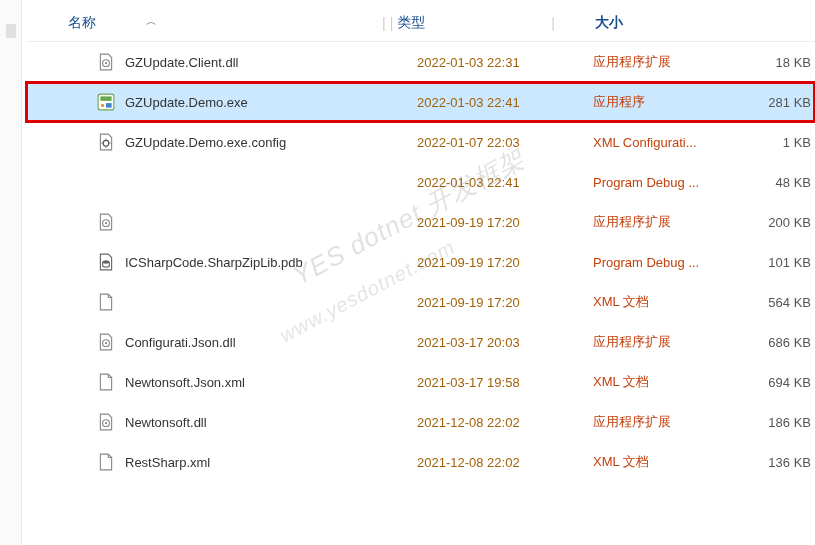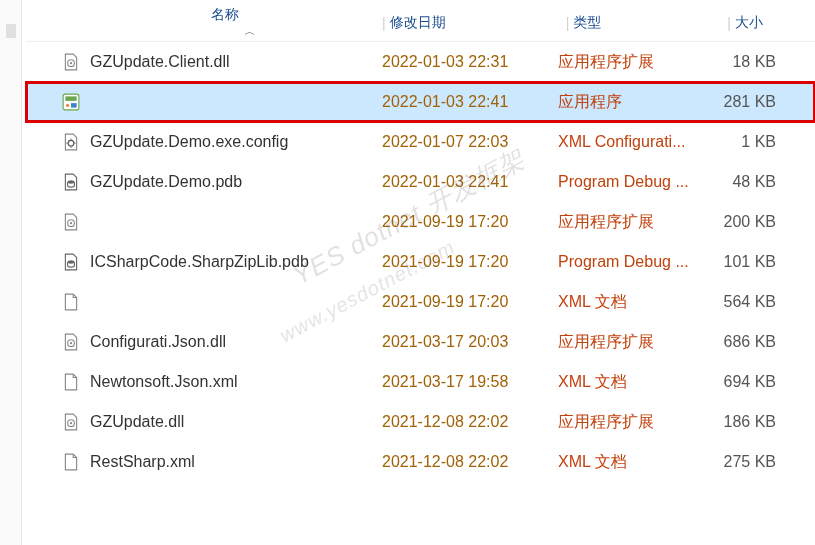--- a/index.html
+++ b/index.html
@@ -1,27 +1,27 @@
 <!DOCTYPE html>
 <html><head>
 <meta charset="utf-8">
 <style>
 * { margin: 0; padding: 0; box-sizing: border-box; font-family: "Segoe UI", "Microsoft YaHei", sans-serif; }
 body { background: #fff; width: 815px; height: 545px; overflow: hidden; position: relative; }
 .left-stub { position: absolute; left: 0; top: 0; width: 22px; height: 100%; background: #fafafa; border-right: 1px solid #e8e8e8; }
 .left-stub::before { content: ""; position: absolute; left: 6px; top: 24px; width: 10px; height: 14px; background: #e0e0e0; }
 .main { margin-left: 26px; padding-top: 4px; }
 .header-row { display: flex; align-items: center; height: 38px; font-size: 14px; color: #1a4d8f; border-bottom: 1px solid #eee; }
-.col-name { display: flex; align-items: center; padding-left: 42px; width: 356px; flex-direction: column; }
+.col-name { display: flex; align-items: flex-start; padding-left: 42px; width: 356px; }
 .col-date { width: 176px; }
 .col-type { width: 154px; }
-.col-size { width: 68px; padding-right: 4px; }
+.col-size { width: 68px; text-align: right; padding-right: 4px; font-weight: bold; }
 .sort-caret { margin-left: 50px; color: #555; font-size: 11px; }
 .sep { color: #d0d0d0; padding: 0 4px 0 0; }
-.file-row { display: flex; align-items: center; height: 40px; font-size: 16px; color: #333; cursor: pointer; }
+.file-row { display: flex; align-items: center; height: 40px; font-size: 13px; color: #333; cursor: pointer; justify-content: flex-end; }
 .file-row.selected { background: #cce8ff; }
 .file-row.highlighted { outline: 3px solid #d00; outline-offset: -2px; }
 .row-name { display: flex; align-items: center; padding-left: 36px; width: 356px; white-space: nowrap; overflow: hidden; }
 .row-date { width: 176px; color: #a16207; }
 .row-type { width: 154px; color: #c2410c; white-space: nowrap; overflow: hidden; text-overflow: ellipsis; }
 .row-size { width: 68px; text-align: right; color: #555; padding-right: 4px; }
 .icon { width: 18px; height: 18px; margin-right: 10px; display: inline-flex; flex-shrink: 0; }
 .icon svg { width: 100%; height: 100%; }
 .watermark { position: absolute; left: 280px; top: 200px; transform: rotate(-28deg); font-size: 26px; color: rgba(120,120,120,0.22); pointer-events: none; letter-spacing: 1px; font-style: italic; white-space: nowrap; }
 .watermark2 { position: absolute; left: 270px; top: 280px; transform: rotate(-28deg); font-size: 20px; color: rgba(120,120,120,0.2); pointer-events: none; letter-spacing: 1px; font-style: italic; white-space: nowrap; }
@@ -31,21 +31,20 @@
 
 <div class="left-stub"></div>
 
 <div class="main">
   <div class="header-row">
     <div class="col-name">
       <span>名称</span>
       <span class="sort-caret">︿</span>
     </div>
     <span class="sep">|</span>
-    <div class="col-date"><span>修改日期</span></div>
     <span class="sep">|</span>
     <div class="col-type"><span>类型</span></div>
     <span class="sep">|</span>
     <div class="col-size"><span>大小</span></div>
   </div>
   <div id="rows">
       <div class="file-row">
         <div class="row-name">
           <span class="icon">
             <svg viewBox="0 0 16 16">
@@ -63,20 +62,21 @@
       <div class="file-row selected highlighted">
         <div class="row-name">
           <span class="icon">
             <svg viewBox="0 0 16 16">
               <rect x="1" y="1" width="14" height="14" rx="2" fill="#fff" stroke="#6aa84f"></rect>
               <rect x="3" y="3" width="10" height="4" fill="#6aa84f"></rect>
               <circle cx="5" cy="11" r="1.5" fill="#e69138"></circle>
               <rect x="8" y="9" width="5" height="4" fill="#3d85c6"></rect>
             </svg>
           </span>
+          <span>GZUpdate.Demo.exe</span>
         </div>
         <div class="row-date">2022-01-03 22:41</div>
         <div class="row-type">应用程序</div>
         <div class="row-size">281 KB</div>
       </div>
       <div class="file-row">
         <div class="row-name">
           <span class="icon">
             <svg viewBox="0 0 16 16">
               <path d="M3 1h7l3 3v11H3z" fill="#fff" stroke="#888"></path>
@@ -84,57 +84,47 @@
               <path d="M8 5v1M8 12v1M5 9H4M12 9h-1" stroke="#555"></path>
             </svg>
           </span>
           <span>GZUpdate.Demo.exe.config</span>
         </div>
         <div class="row-date">2022-01-07 22:03</div>
         <div class="row-type">XML Configurati...</div>
         <div class="row-size">1 KB</div>
       </div>
       <div class="file-row">
+        <div class="row-date">2022-01-03 22:41</div>
+        <div class="row-type">Program Debug ...</div>
+        <div class="row-size">48 KB</div>
+      </div>
+      <div class="file-row">
+        <div class="row-name">
+          <span class="icon">
+            <svg viewBox="0 0 16 16">
+              <path d="M3 1h7l3 3v11H3z" fill="#fff" stroke="#888"></path>
+              <circle cx="8" cy="9" r="3" fill="none" stroke="#888"></circle>
+              <circle cx="8" cy="9" r="1" fill="#888"></circle>
+            </svg>
+          </span>
+        </div>
+        <div class="row-date">2021-09-19 17:20</div>
+        <div class="row-type">应用程序扩展</div>
+        <div class="row-size">200 KB</div>
+      </div>
+      <div class="file-row">
         <div class="row-name">
           <span class="icon">
             <svg viewBox="0 0 16 16">
               <path d="M3 1h7l3 3v11H3z" fill="#fff" stroke="#666"></path>
               <ellipse cx="8" cy="8" rx="3" ry="1.5" fill="#666"></ellipse>
               <path d="M5 8v3c0 .8 1.3 1.5 3 1.5s3-.7 3-1.5V8" fill="none" stroke="#666"></path>
             </svg>
           </span>
-          <span>GZUpdate.Demo.pdb</span>
-        </div>
-        <div class="row-date">2022-01-03 22:41</div>
-        <div class="row-type">Program Debug ...</div>
-        <div class="row-size">48 KB</div>
-      </div>
-      <div class="file-row">
-        <div class="row-name">
-          <span class="icon">
-            <svg viewBox="0 0 16 16">
-              <path d="M3 1h7l3 3v11H3z" fill="#fff" stroke="#888"></path>
-              <circle cx="8" cy="9" r="3" fill="none" stroke="#888"></circle>
-              <circle cx="8" cy="9" r="1" fill="#888"></circle>
-            </svg>
-          </span>
-        </div>
-        <div class="row-date">2021-09-19 17:20</div>
-        <div class="row-type">应用程序扩展</div>
-        <div class="row-size">200 KB</div>
-      </div>
-      <div class="file-row">
-        <div class="row-name">
-          <span class="icon">
-            <svg viewBox="0 0 16 16">
-              <path d="M3 1h7l3 3v11H3z" fill="#fff" stroke="#666"></path>
-              <ellipse cx="8" cy="8" rx="3" ry="1.5" fill="#666"></ellipse>
-              <path d="M5 8v3c0 .8 1.3 1.5 3 1.5s3-.7 3-1.5V8" fill="none" stroke="#666"></path>
-            </svg>
-          </span>
           <span>ICSharpCode.SharpZipLib.pdb</span>
         </div>
         <div class="row-date">2021-09-19 17:20</div>
         <div class="row-type">Program Debug ...</div>
         <div class="row-size">101 KB</div>
       </div>
       <div class="file-row">
         <div class="row-name">
           <span class="icon">
             <svg viewBox="0 0 16 16">
@@ -178,37 +168,37 @@
       </div>
       <div class="file-row">
         <div class="row-name">
           <span class="icon">
             <svg viewBox="0 0 16 16">
               <path d="M3 1h7l3 3v11H3z" fill="#fff" stroke="#888"></path>
               <circle cx="8" cy="9" r="3" fill="none" stroke="#888"></circle>
               <circle cx="8" cy="9" r="1" fill="#888"></circle>
             </svg>
           </span>
-          <span>GZUpdate.dll</span>
+          <span>Newtonsoft.dll</span>
         </div>
         <div class="row-date">2021-12-08 22:02</div>
         <div class="row-type">应用程序扩展</div>
         <div class="row-size">186 KB</div>
       </div>
       <div class="file-row">
         <div class="row-name">
           <span class="icon">
             <svg viewBox="0 0 16 16">
               <path d="M3 1h7l3 3v11H3z" fill="#fff" stroke="#888"></path>
               <path d="M10 1v3h3" fill="none" stroke="#888"></path>
             </svg>
           </span>
           <span>RestSharp.xml</span>
         </div>
         <div class="row-date">2021-12-08 22:02</div>
         <div class="row-type">XML 文档</div>
-        <div class="row-size">275 KB</div>
+        <div class="row-size">136 KB</div>
       </div>
     </div>
 </div>
 
 <div class="watermark">YES dotnet 开发框架</div>
 <div class="watermark2">www.yesdotnet.com</div>
 
 </body></html>

